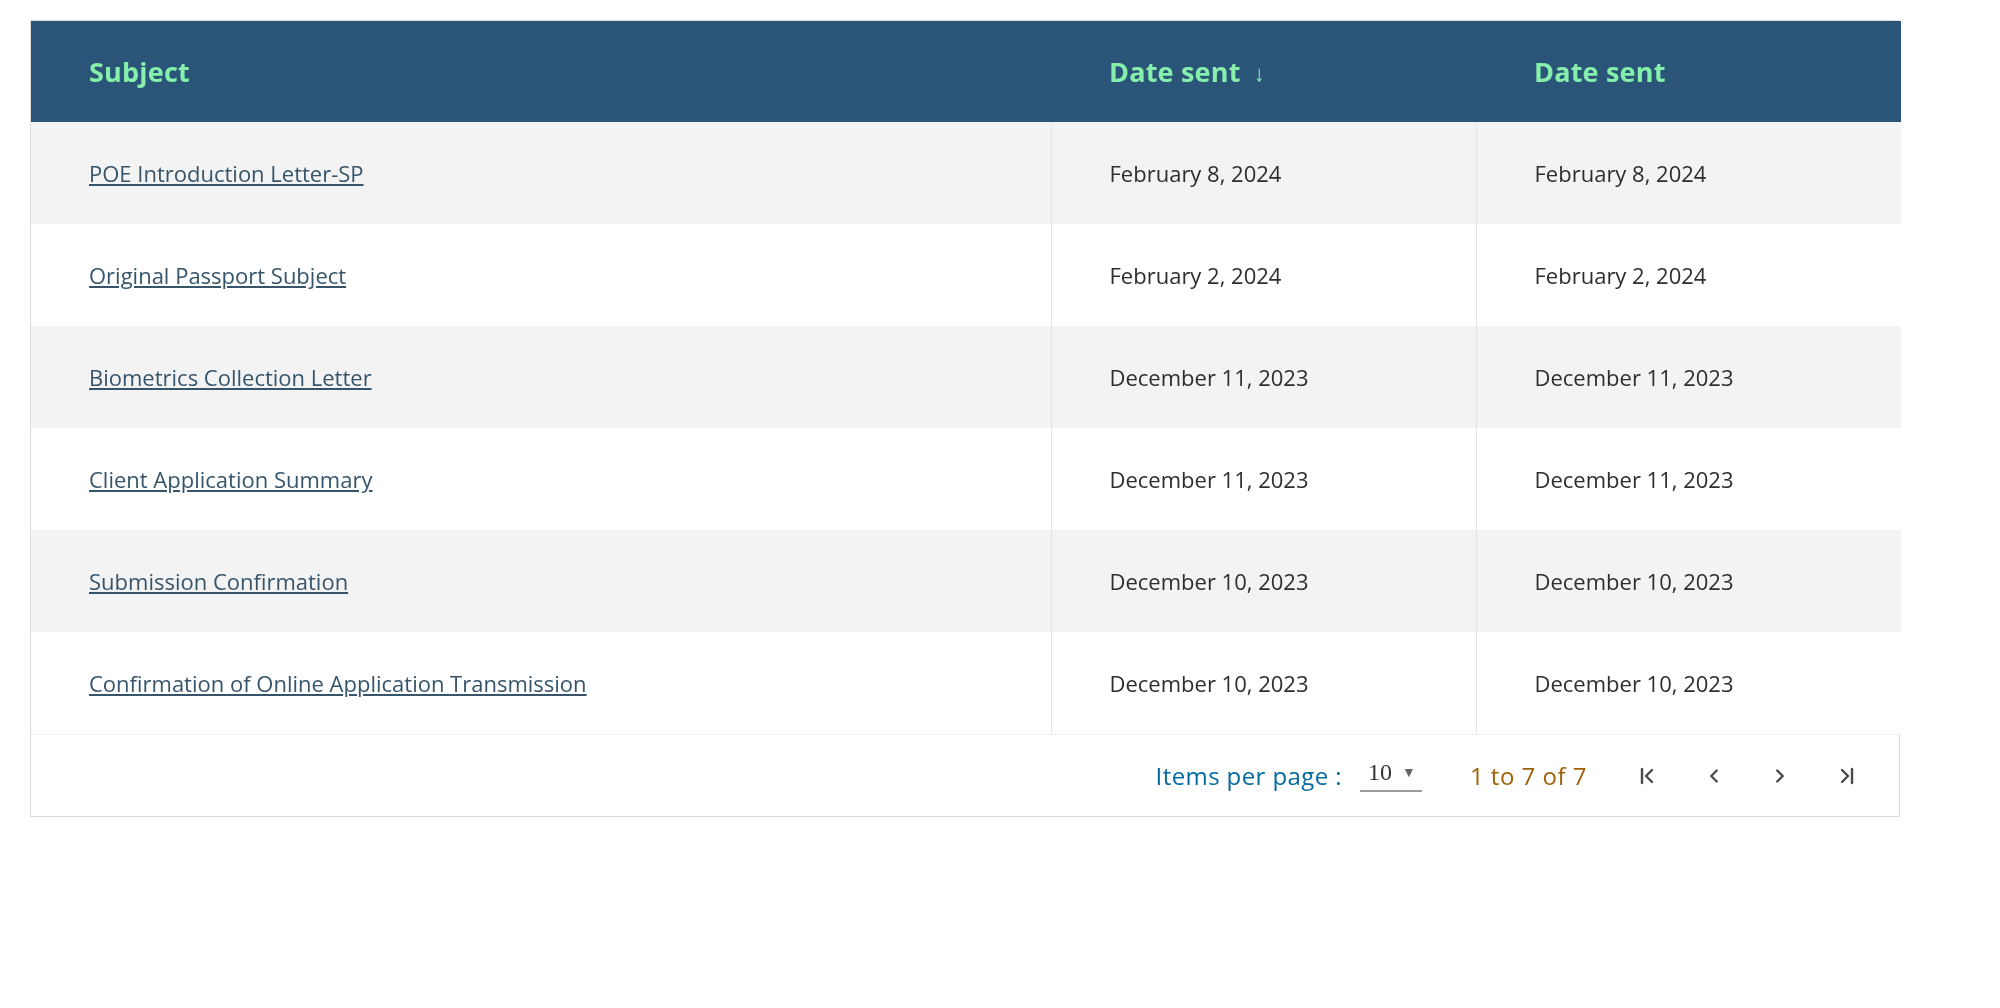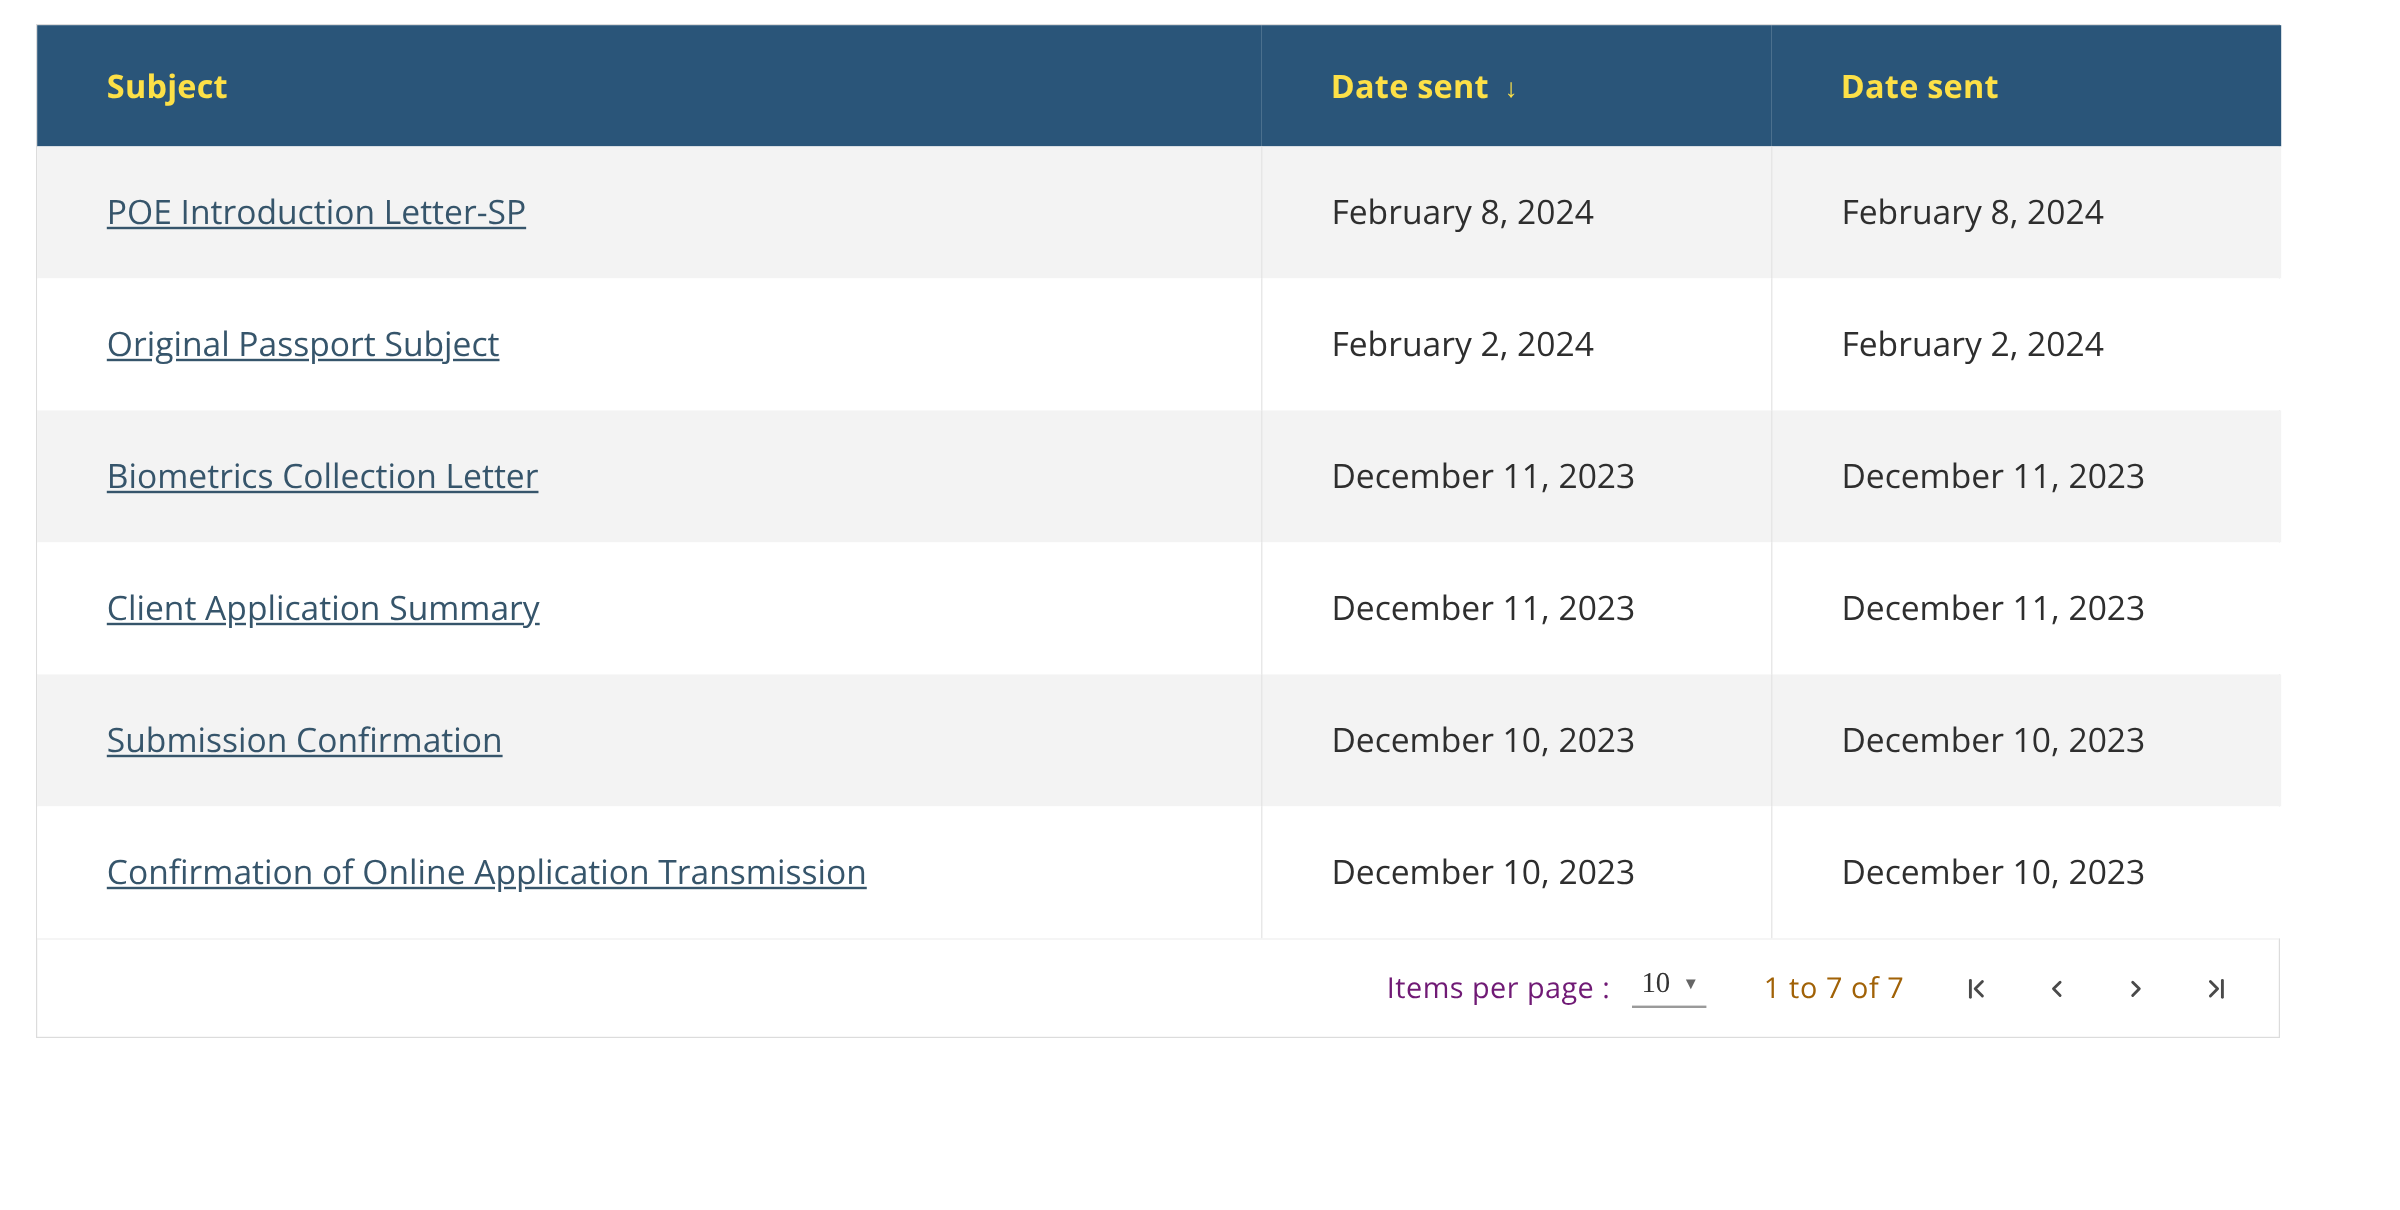--- a/index.html
+++ b/index.html
@@ -16,40 +16,40 @@
     background: #fff;
   }
   table {
     width: 100%;
     border-collapse: collapse;
     table-layout: fixed;
   }
   thead tr { background: #2a5579; }
   th {
     text-align: left;
-    color: #fde047;
+    color: #86efac;
     font-weight: 700;
     font-size: 27px;
     padding: 32px 0 32px 58px;
     letter-spacing: 0.2px;
   }
   th.col-subject  { width: 1020px; }
   th.col-sent     { width: 425px; }
   th.col-read     { width: 425px; }
   .sort-arrow {
     display: inline-block;
     font-size: 22px;
     margin-left: 6px;
     transform: translateY(-1px);
   }
   tbody tr:nth-child(odd)  { background: #f3f3f3; }
   tbody tr:nth-child(even) { background: #ffffff; }
   td {
     padding: 36px 0 36px 58px;
-    font-size: 28px;
+    font-size: 22px;
     color: #2e2e2e;
     vertical-align: middle;
   }
   td.col-sent, td.col-read {
     border-left: 1px solid #e3e3e3;
   }
   td .subject-link {
     color: #36556b;
     text-decoration: underline;
     cursor: pointer;
@@ -63,21 +63,21 @@
     padding: 24px 40px 24px 0;
     font-size: 24px;
     color: #6b6b6b;
     border-top: 1px solid #eee;
   }
   .pager .ipp-group {
     display: flex;
     align-items: center;
     gap: 18px;
   }
-  .pager .ipp-label { color: #701a75; letter-spacing: 0.4px; }
+  .pager .ipp-label { color: #0369a1; letter-spacing: 0.4px; }
   .pager .ipp-select {
     display: flex;
     align-items: center;
     gap: 10px;
     border-bottom: 2px solid #9a9a9a;
     padding: 0 6px 4px 8px;
     color: #333;
     cursor: pointer;
     min-width: 62px;
     justify-content: space-between;

